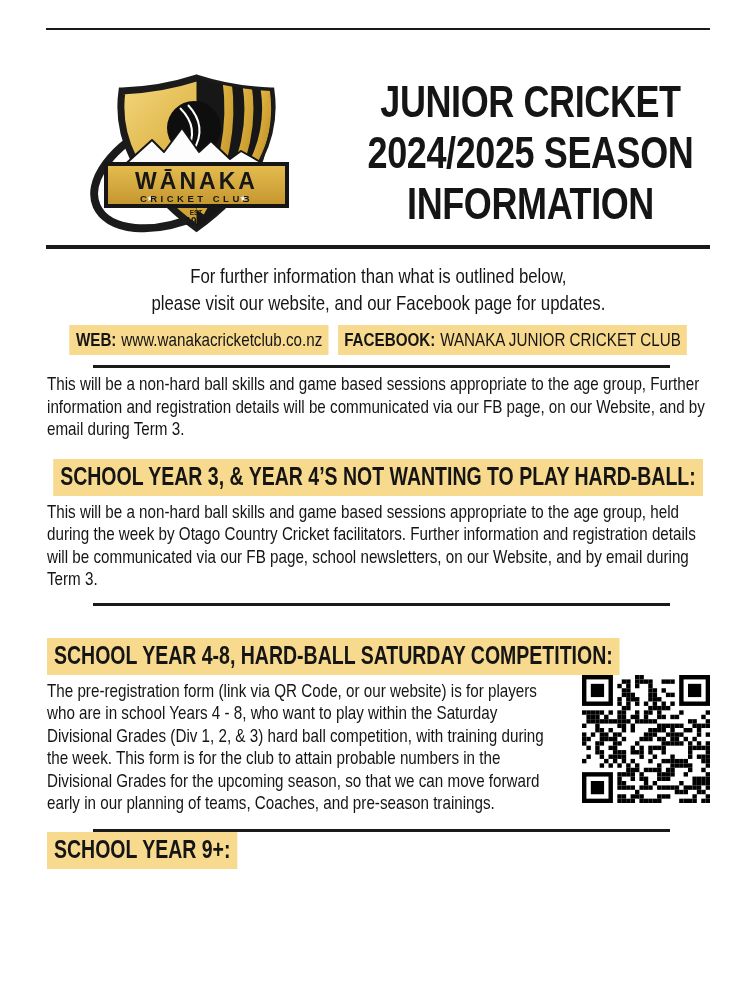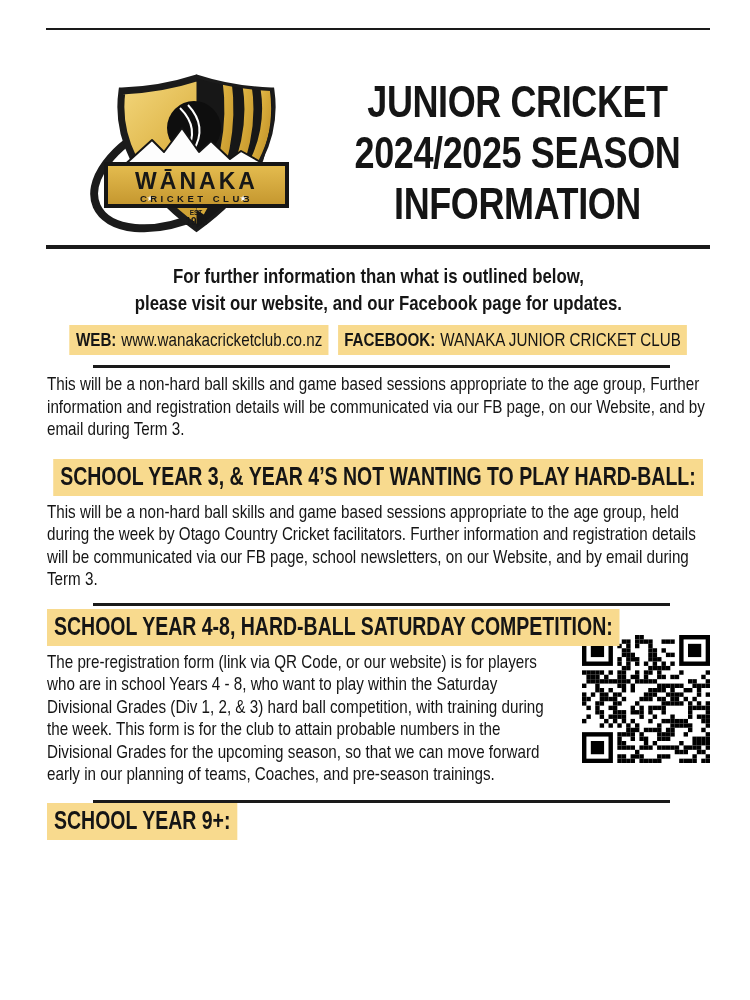--- a/index.html
+++ b/index.html
@@ -9,39 +9,39 @@
   .rule.thin{height:2px;}
   .rule.thick{height:4px;}
 
   
   .cc{width:125%;margin-left:-12.5%;transform:scaleX(0.8);transform-origin:center top;text-align:center;}
   .cl{width:128%;transform:scaleX(0.78);transform-origin:left top;}
   .cb{width:125%;transform:scaleX(0.8);transform-origin:left top;}
 
   .header{position:relative;height:215px;}
   .logo{position:absolute;left:90px;top:40px;text-align:right;}
-  .titlebox{position:absolute;left:311px;top:46px;width:412px;}
+  .titlebox{position:absolute;left:324px;top:46px;width:412px;}
   .title-line{font-weight:bold;font-size:45px;line-height:51px;letter-spacing:-0.5px;}
 
   .content{padding:0 40px 0 47px;}
-  .intro{margin-top:13px;font-size:21px;line-height:27px;font-weight:700;}
+  .intro{margin-top:13px;font-size:21px;line-height:27px;font-weight:400;}
   .contact{font-size:19px;}
   .contact.c1{margin-top:9px;}
   .contact.c2{margin-top:8px;}
   .hl{background:#f8da8e;display:inline-block;padding:4px 8px;white-space:nowrap;}
   .hl b{margin-right:6px;letter-spacing:0;}
   .rule.r3{margin-top:10px;}
   .rule.r4{margin-top:12px;}
   .rule.r5{margin-top:14px;}
 
   .sec-head{font-size:25px;font-weight:bold;}
   .sec-head .hl{padding:3px 9px 5px;}
-  .mt12{margin-top:12px;} .mt16{margin-top:0;} .mt18{margin-top:18px;text-align:center;} .mt20{margin-top:3px;}
+  .mt12{margin-top:12px;} .mt16{margin-top:0;} .mt18{margin-top:18px;text-align:center;} .mt20{margin-top:32px;}
   .sec-body{margin-top:5px;font-size:19px;line-height:22.5px;}
-  .sec3-row{display:flex;align-items:flex-start;margin-top:5px;}
+  .sec3-row{display:flex;align-items:center;margin-top:5px;}
   .sec3-text{width:516px;}
   .sec3-text .sec-body{margin-top:0;}
   .qr{margin-left:auto;margin-top:-16px;width:128px;height:128px;background:#fff;}
 </style>
 </head>
 <body>
 
 <div class="page">
 
   <div class="rule thin" style="margin-top:28px;"></div>

